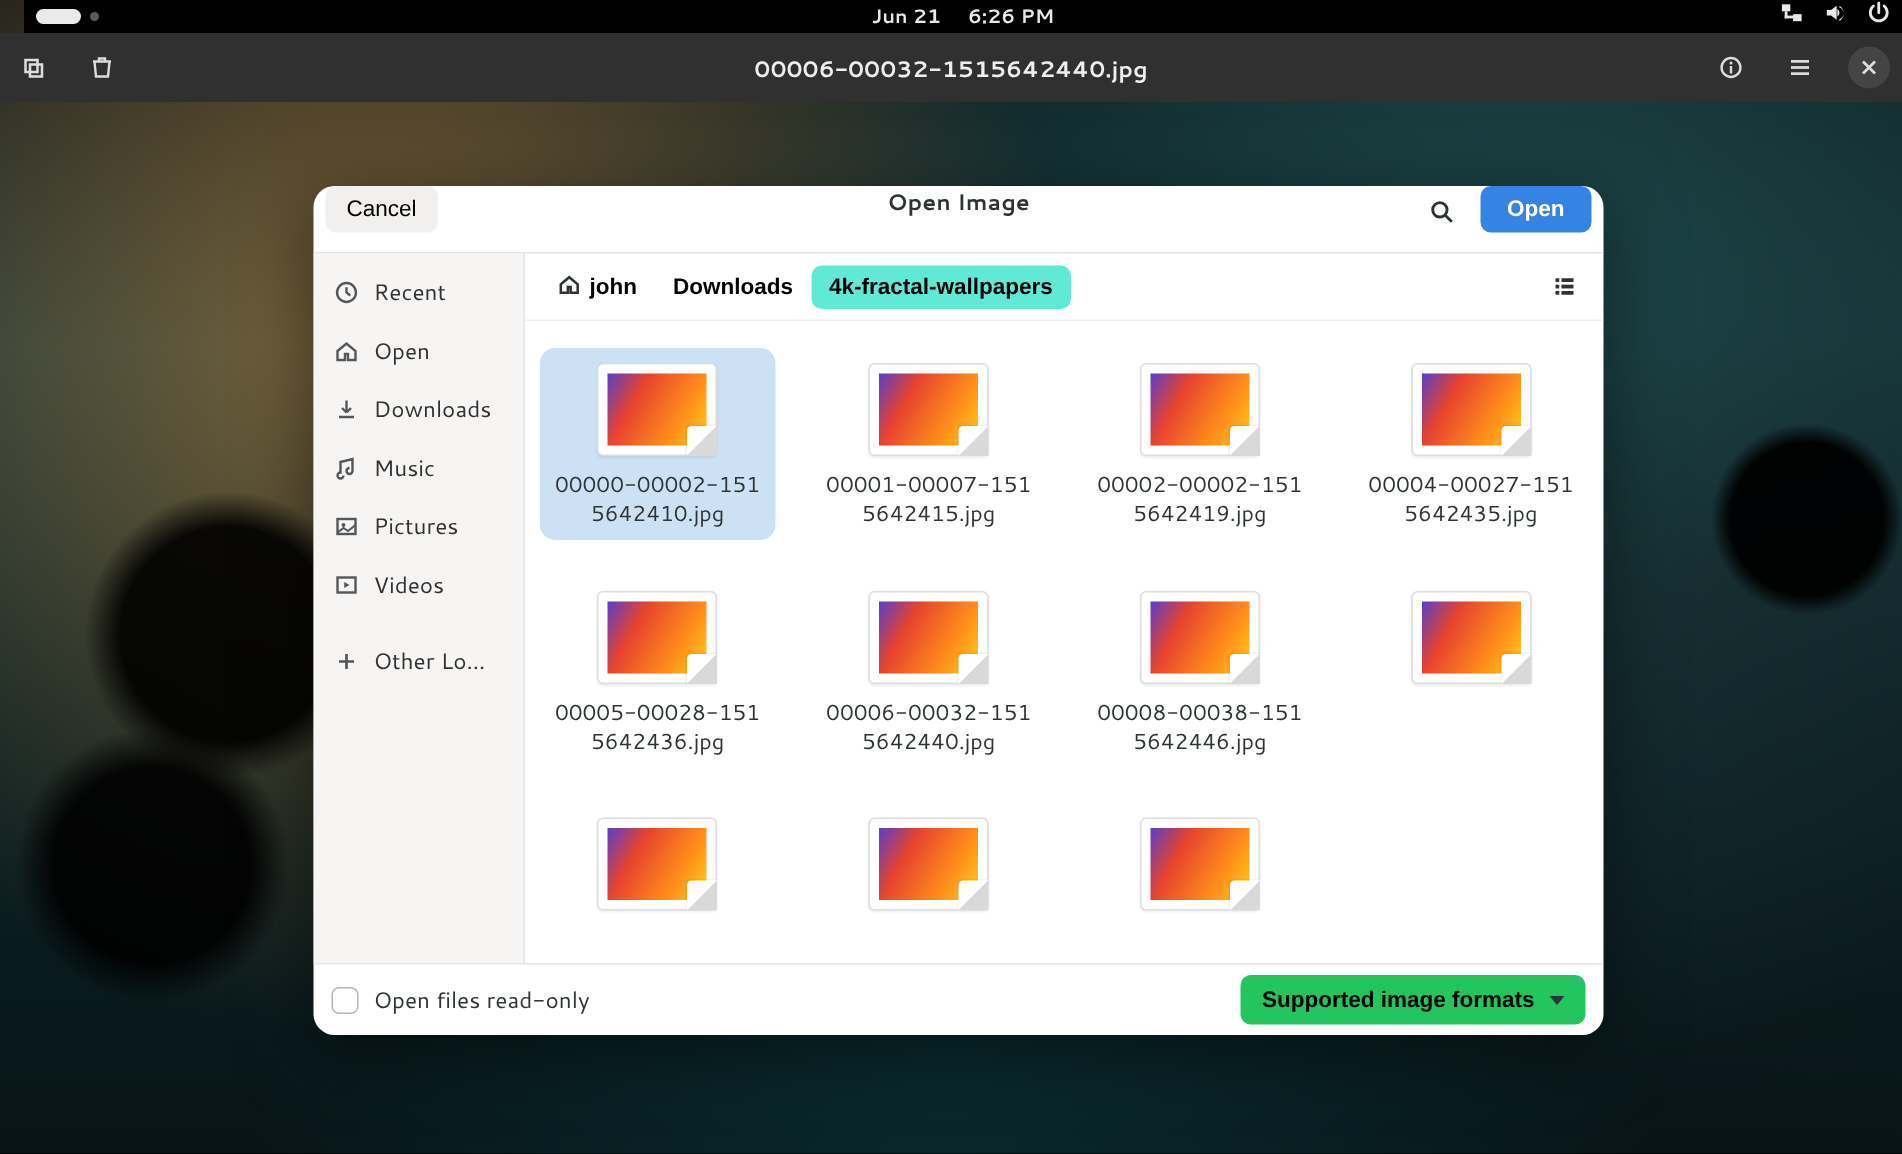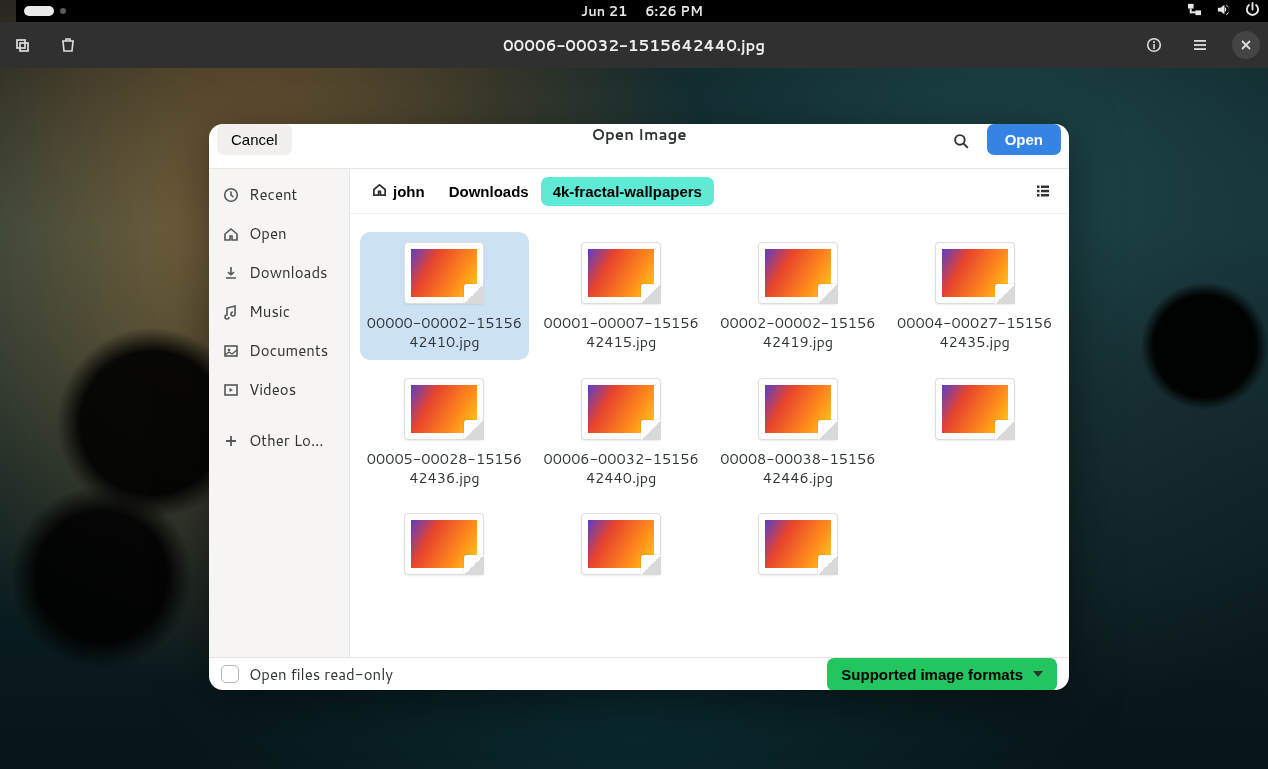--- a/index.html
+++ b/index.html
@@ -145,21 +145,21 @@
   display: flex; align-items: center; justify-content: center; cursor: pointer;
 }
 .viewtoggle svg { width: 16px; height: 16px; fill: #2e3436; }
 
 
 .filegrid {
   flex: 1; overflow-y: auto;
   padding: 18px 10px 0 10px;
   display: grid;
   grid-template-columns: repeat(4, 1fr);
-  gap: 8px;
+  gap: 24px;
   align-content: start;
 }
 .file {
   display: flex; flex-direction: column; align-items: center;
   padding: 10px 6px 8px 6px;
   border-radius: 10px;
   cursor: pointer;
 }
 .file.selected { background: #cde1f5; }
 .thumb {
@@ -186,21 +186,21 @@
   box-shadow: -1px -1px 1px rgba(0,0,0,0.05);
 }
 .fname {
   font-size: 14.5px; text-align: center;
   line-height: 1.3; max-width: 160px;
   word-break: break-all;
 }
 
 
 .dlg-footer {
-  height: 33px; flex-shrink: 0;
+  height: 48px; flex-shrink: 0;
   border-top: 1px solid #e5e5e5;
   display: flex; align-items: center;
   padding: 0 12px; gap: 10px;
 }
 .checkbox {
   width: 18px; height: 18px; border: 1.5px solid #b8b5b2;
   border-radius: 5px; background: #fff;
 }
 .dlg-footer .spacer { flex: 1; }
 .filterbtn {
@@ -318,21 +318,21 @@
             <path d="M6 13a2 2 0 1 1-2-2V4l8-2v8a2 2 0 1 1-2-2" fill="none" stroke="#53575a" stroke-width="1.6"></path>
           </svg>
         <span>Music</span>
       </div>
       <div class="side-item">
         <svg viewBox="0 0 16 16">
             <rect x="2" y="3" width="12" height="10" fill="none" stroke="#53575a" stroke-width="1.6"></rect>
             <circle cx="6" cy="7" r="1.3"></circle>
             <path d="M2 12l4-3 3 2 5-4" fill="none" stroke="#53575a" stroke-width="1.4"></path>
           </svg>
-        <span>Documents</span>
+        <span>Pictures</span>
       </div>
       <div class="side-item">
         <svg viewBox="0 0 16 16">
             <rect x="2" y="3" width="12" height="10" fill="none" stroke="#53575a" stroke-width="1.6"></rect>
             <path d="M6.5 6v4l3.5-2z"></path>
           </svg>
         <span>Videos</span>
       </div>
       <div class="side-item other">
         <svg viewBox="0 0 16 16">

